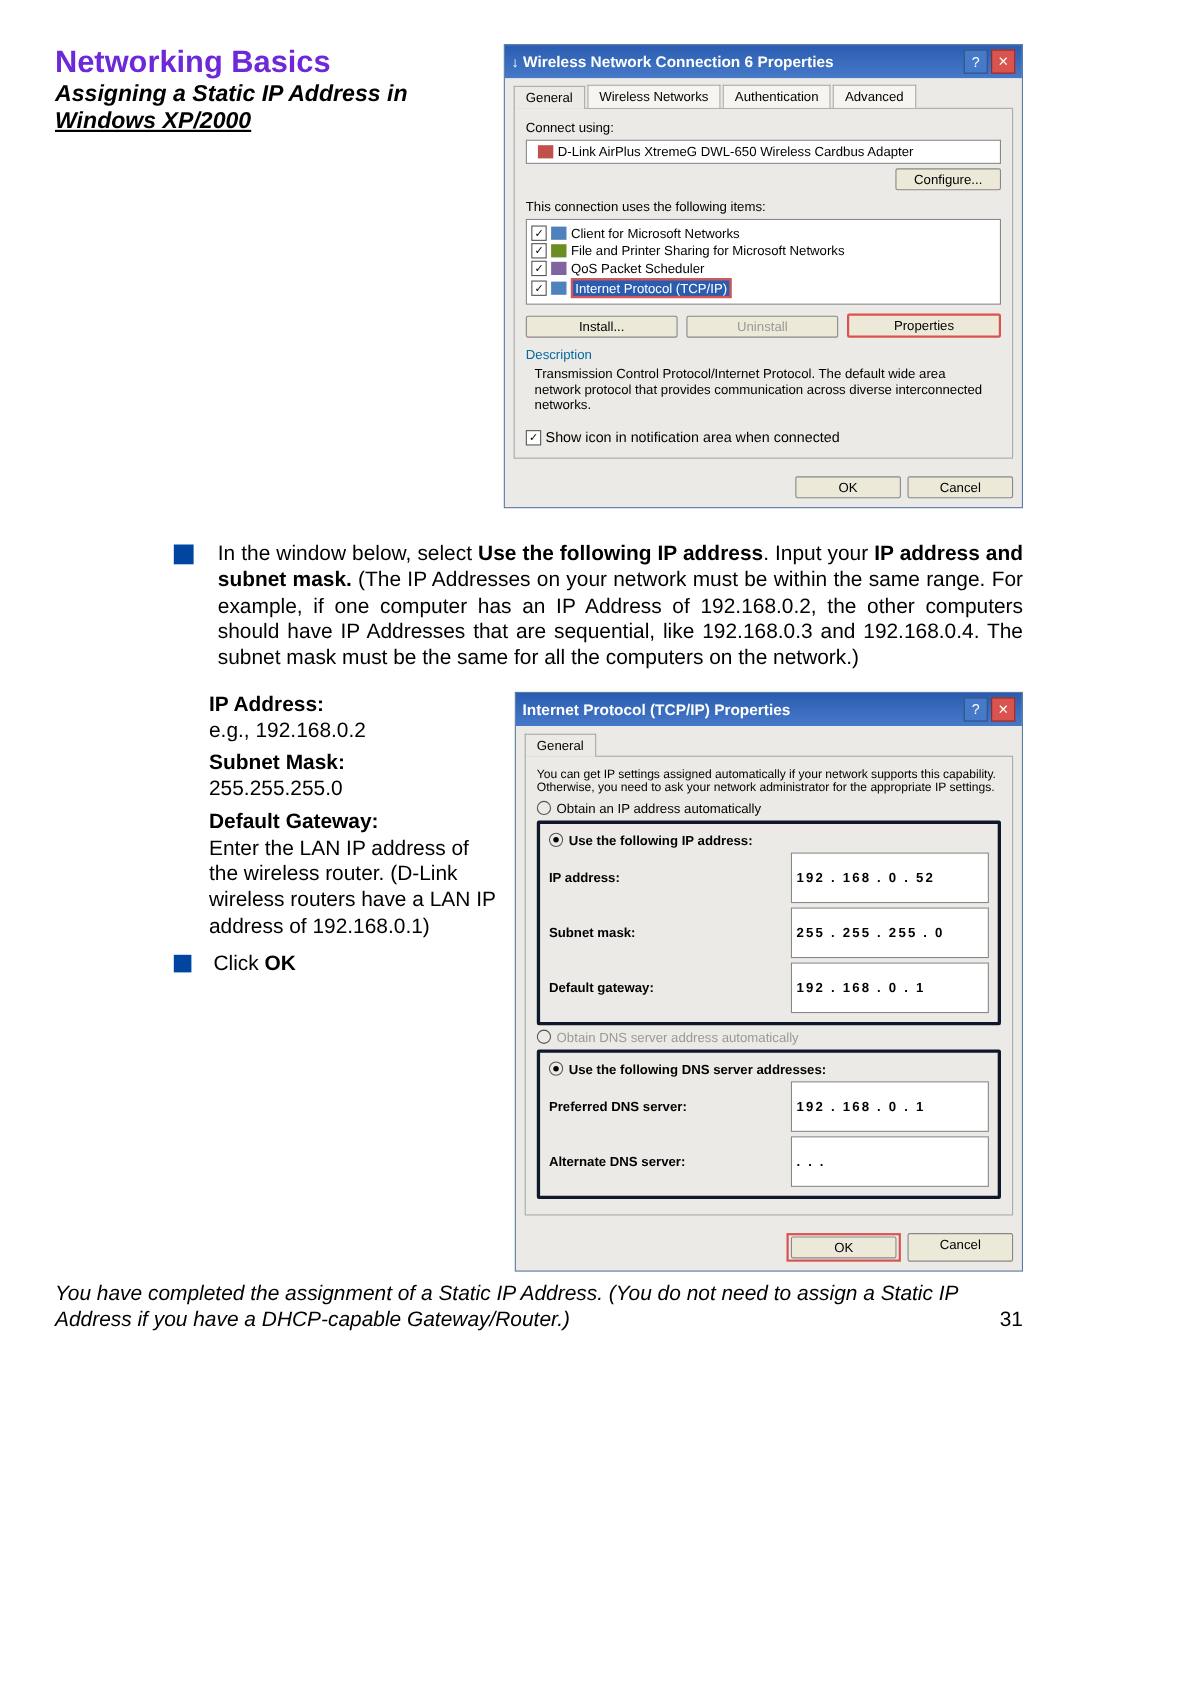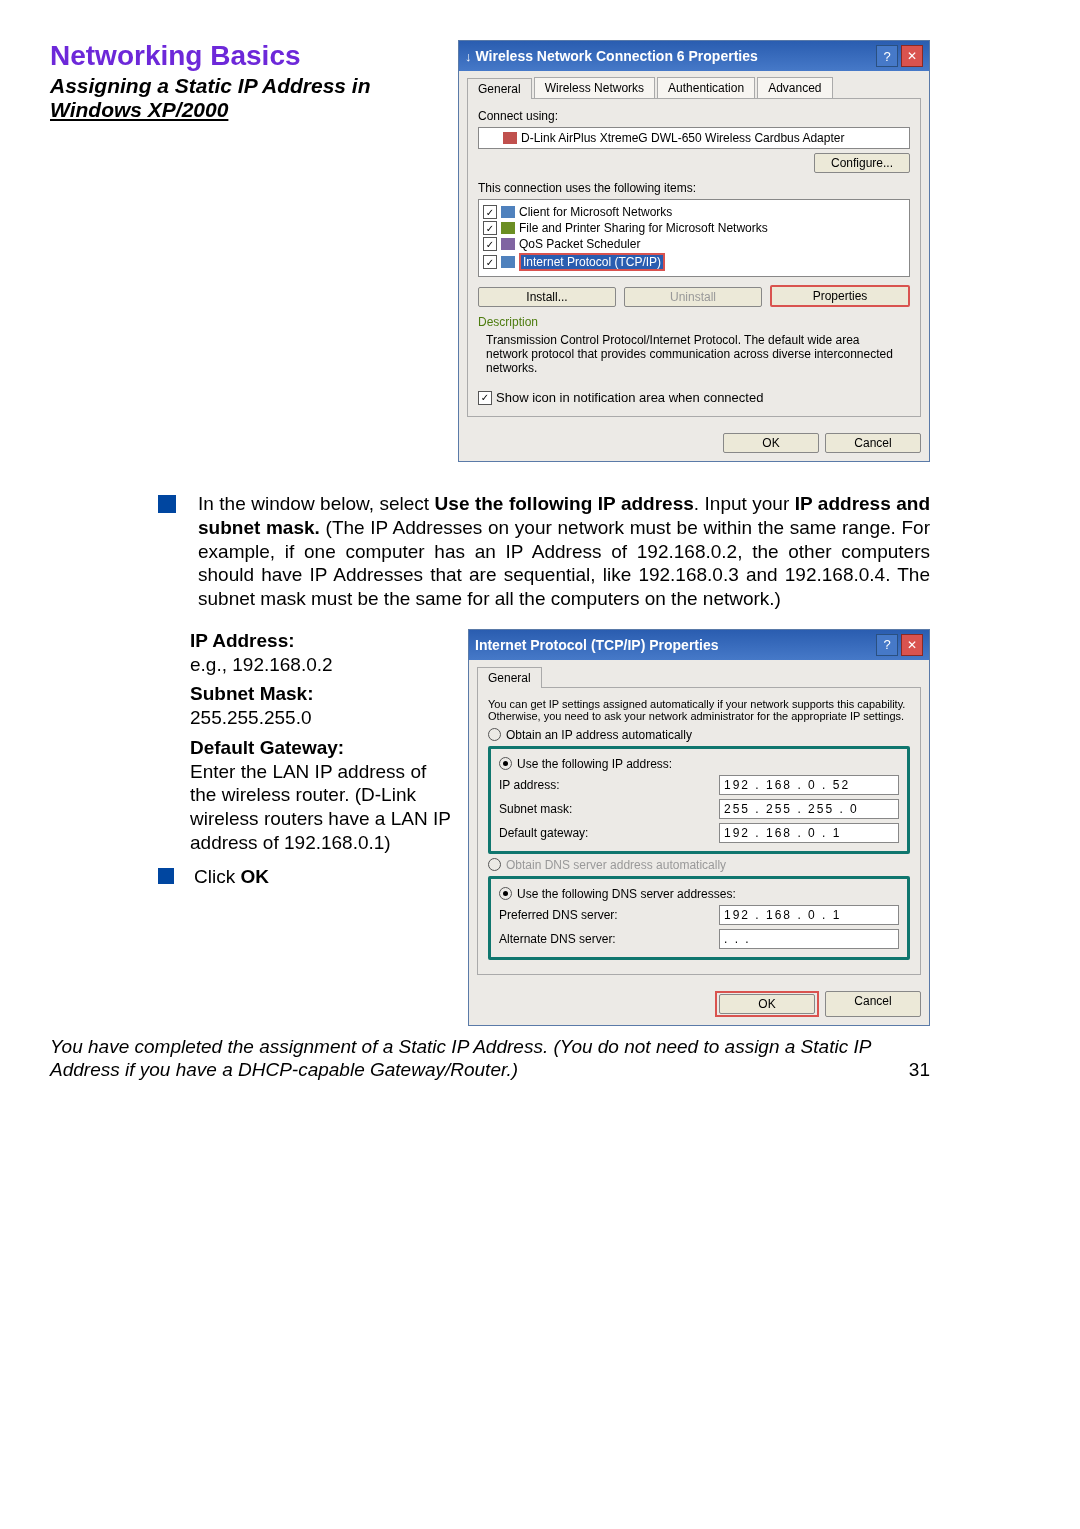--- a/index.html
+++ b/index.html
@@ -47,41 +47,41 @@
   .xp-dialog { border: 1px solid #5a7aa8; background:#eceae6; width: 470px; font-size:13px;}
   .xp-title { background: linear-gradient(#2a5db0,#4679c8); color:white; padding:4px 6px; display:flex; align-items:center;}
   .xp-title-text { flex:1; font-weight:bold; font-size:14px;}
   .xp-title-btn { width:20px;height:20px; background:#d9534f; color:white; display:inline-flex;align-items:center;justify-content:center; margin-left:3px; border:1px solid #8a2a24; font-size:12px;}
   .xp-title-help { width:20px;height:20px; background:#4679c8; color:white; display:inline-flex;align-items:center;justify-content:center; border:1px solid #2a5080; font-size:13px;}
   .xp-tabs { display:flex; padding: 6px 8px 0 8px; font-size:12px;}
   .xp-tab { border:1px solid #aaa; border-bottom:none; padding:3px 10px; background:#f7f5f1; margin-right:2px;}
   .xp-tab.active { background:#eceae6; position:relative; top:1px;}
   .xp-panel { border:1px solid #aaa; background:#eceae6; margin:0 8px 8px 8px; padding:10px;}
   .field-label { font-size:12px; margin-bottom:4px;}
-  .txt-box { border:1px solid #888; background:white; padding:3px 24px; font-size:12px; display:flex; align-items:center; gap:4px;}
+  .txt-box { border:1px solid #888; background:white; padding:3px 10px; font-size:12px; display:flex; align-items:center; gap:4px;}
   .btn-row { display:flex; justify-content:flex-end; margin-top:4px;}
   .xp-btn { border:1px solid #888; background:#ece9d8; padding:2px 12px; font-size:12px; border-radius:2px; min-width:70px; text-align:center;}
   .xp-btn.disabled { color:#999;}
   .items-box { border:1px solid #888; background:white; padding:4px; font-size:12px; margin-top:4px;}
   .chk-row { display:flex; align-items:center; gap:4px; padding:1px 0;}
   .chk { width:12px;height:12px; border:1px solid #555; display:inline-flex; align-items:center; justify-content:center; font-size:10px; background:white;}
   .sel-hl { background:#2a5db0; color:white; padding:0 2px; border:2px solid #d9534f; display:inline-block;}
   .btn-group { display:flex; gap:8px; margin-top:8px;align-items:flex-end;}
   .desc-box { margin-top:8px; font-size:12px;}
-  .desc-label { color:#4d7c0f;}
+  .desc-label { color:#0369a1;}
   .dialog-footer { display:flex; justify-content:flex-end; gap:6px; padding:8px;}
   
   .xp-dialog2 { border:1px solid #5a7aa8; background:#eceae6; width:460px; font-size:12px;}
   .group-box { border:1px solid #aaa; margin:4px 0; padding:6px 8px 8px 8px; position:relative;}
-  .group-box.hl { border:3px solid #0f766e; border-radius:2px;}
+  .group-box.hl { border:3px solid #0f172a; border-radius:2px;font-weight:bold;}
   .radio-row { display:flex; align-items:center; gap:5px; margin:2px 0;}
   .radio { width:11px;height:11px; border:1px solid #555; border-radius:50%; display:inline-flex; align-items:center; justify-content:center;}
   .radio.sel::after { content:""; width:5px;height:5px;background:#000;border-radius:50%;}
   .ip-grid { display:grid; grid-template-columns: 1fr 180px; gap:4px 8px; margin-top:4px; align-items:center;}
-  .ip-field { border:1px solid #888;background:white;padding:2px 4px; font-size:12px; letter-spacing:2px; text-align:left;}
+  .ip-field { border:1px solid #888;background:white;padding:15px 4px; font-size:12px; letter-spacing:2px; text-align:left;}
   .adv-row { display:flex; justify-content:flex-end; margin-top:6px;}
   .hl-border { border:2px solid #d9534f; padding:1px 2px; display:inline-block;}
   .ic { width:14px;height:12px; display:inline-block; background:#6b8e23;}
   .ic2 { width:14px;height:12px; display:inline-block; background:#c0504d;}
   .ic3 { width:14px;height:12px; display:inline-block; background:#4f81bd;}
   .ic4 { width:14px;height:12px; display:inline-block; background:#8064a2;}
 </style>
 </head>
 <body>
 

